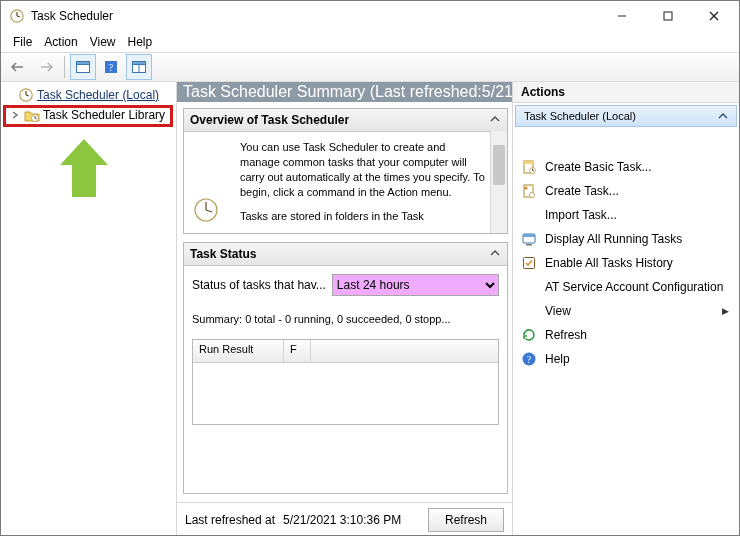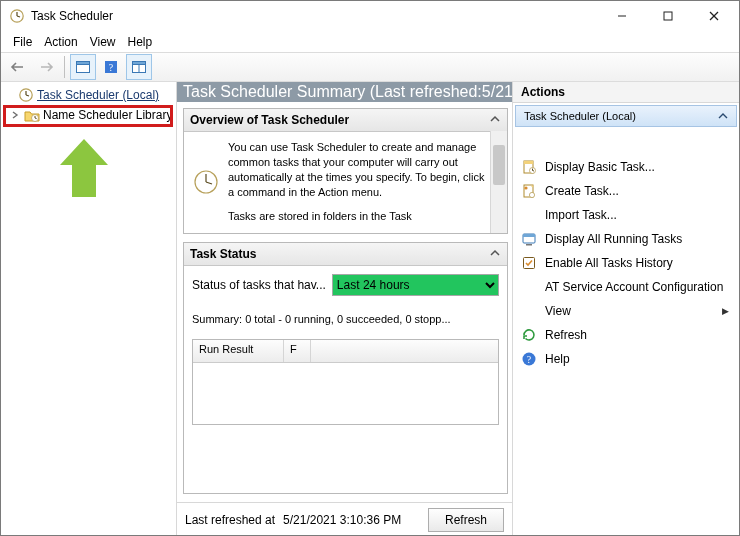--- a/index.html
+++ b/index.html
@@ -26,28 +26,28 @@
 .highlight-box{position:absolute;left:2px;top:23px;width:170px;height:22px;border:3px solid #d11c1c;box-sizing:border-box;pointer-events:none;}
 .big-arrow{position:absolute;left:55px;top:55px;}
 .mid-pane{flex:1;display:flex;flex-direction:column;background:#fff;border-right:1px solid #d8d8d8;min-width:0;}
 .mid-header{height:20px;background:#8d9aa6;color:#fff;font-size:16px;display:flex;align-items:center;padding-left:6px;white-space:nowrap;overflow:hidden;}
 .mid-body{flex:1;overflow:hidden;padding:6px 4px 0 6px;display:flex;flex-direction:column;}
 .groupbox{border:1px solid #b9b9b9;background:#fff;margin-bottom:8px;display:flex;flex-direction:column;}
 .group-header{height:22px;background:linear-gradient(#f5f5f5,#e6e6e6);border-bottom:1px solid #c7c7c7;display:flex;align-items:center;padding:0 6px;font-weight:bold;position:relative;}
 .group-header .collapse{position:absolute;right:6px;top:4px;width:12px;height:12px;}
 .group-body{padding:8px;position:relative;}
 .overview-box{position:relative;}
-.overview-flex{display:flex;gap:8px;align-items:center;}
+.overview-flex{display:flex;gap:20px;align-items:flex-end;}
 .overview-text{line-height:1.35;font-size:11px;}
 .overview-clip{height:78px;overflow:hidden;}
 .side-scroll{position:absolute;right:0;top:22px;bottom:0;width:16px;background:#f0f0f0;border-left:1px solid #d7d7d7;}
 .side-scroll .thumb{position:absolute;left:2px;right:2px;top:14px;height:40px;background:#c8c8c8;border-radius:2px;}
 .status-row{display:flex;align-items:center;gap:6px;}
 .status-label{white-space:nowrap;overflow:hidden;text-overflow:ellipsis;max-width:140px;}
-select.range{flex:1;height:22px;font-size:12px;border:1px solid #a7a7a7;background:#22c55e;}
+select.range{flex:1;height:22px;font-size:12px;border:1px solid #a7a7a7;background:#f0abfc;}
 .summary-line{margin-top:17px;font-size:11px;white-space:nowrap;overflow:hidden;text-overflow:ellipsis;}
 .table-box{border:1px solid #b9b9b9;height:84px;margin-top:14px;display:flex;flex-direction:column;}
 .th-row{display:flex;height:22px;background:linear-gradient(#fdfdfd,#ececec);border-bottom:1px solid #cbcbcb;}
 .th-cell{padding:3px 6px;border-right:1px solid #d5d5d5;font-size:11px;white-space:nowrap;overflow:hidden;}
 .th-cell.c1{width:160px;}
 .th-cell.c2{width:78px;}
 .th-cell.c3{width:14px;}
 .mid-footer{height:34px;border-top:1px solid #d8d8d8;display:flex;align-items:center;padding:0 8px;gap:8px;background:#fff;}
 .mid-footer .spacer{flex:1;}
 .refresh-btn{height:24px;padding:0 16px;border:1px solid #adadad;background:linear-gradient(#fefefe,#e9e9e9);font-size:12px;}
@@ -150,21 +150,21 @@
           <svg width="8" height="8" viewBox="0 0 8 8">
               <path d="M2 1 L6 4 L2 7" fill="none" stroke="#707070" stroke-width="1.4"></path>
             </svg>
         </span>
         <svg class="tree-icon" viewBox="0 0 16 16">
           <path d="M1 5 h5 l1.5 2 H15 v7 H1 z" fill="#f7d66f" stroke="#c79d2b"></path>
             <circle cx="11" cy="11" r="3.5" fill="#fff" stroke="#b7a05a" stroke-width="0.8"></circle>
             <line x1="11" y1="11" x2="11" y2="9" stroke="#5a4a1f"></line>
             <line x1="11" y1="11" x2="12.6" y2="11.6" stroke="#5a4a1f"></line>
         </svg>
-        <span class="tree-label">Name Scheduler Library</span>
+        <span class="tree-label">Task Scheduler Library</span>
       </div>
       <div class="highlight-box"></div>
       <svg class="big-arrow" width="56" height="62" viewBox="0 0 56 62">
         <path d="M28 2 L52 28 H40 V60 H16 V28 H4 Z" fill="#8cc63f"></path>
       </svg>
     </div>
 
     <div class="mid-pane">
       <div class="mid-header">
         <span>Task Scheduler Summary (Last refreshed: </span>
@@ -249,21 +249,21 @@
           <div class="action-item">
             <span class="action-icon">
               <svg width="16" height="16" viewBox="0 0 16 16">
                 <rect x="3" y="2" width="9" height="12" fill="#fff" stroke="#b08b2e"></rect>
                 <rect x="3" y="2" width="9" height="3" fill="#f3d27a"></rect>
                 <circle cx="11.5" cy="11.5" r="3" fill="#fff" stroke="#b7a05a" stroke-width="0.8"></circle>
                 <line x1="11.5" y1="11.5" x2="11.5" y2="9.6" stroke="#5a4a1f"></line>
                 <line x1="11.5" y1="11.5" x2="13" y2="12" stroke="#5a4a1f"></line>
               </svg>
             </span>
-            <span>Display Basic Task...</span>
+            <span>Create Basic Task...</span>
           </div>
           <div class="action-item">
             <span class="action-icon">
               <svg width="16" height="16" viewBox="0 0 16 16">
                 <rect x="3" y="2" width="9" height="12" fill="#fff" stroke="#b08b2e"></rect>
                 <path d="M12 2 l-2 2 h2 z" fill="#f3d27a"></path>
                 <circle cx="11" cy="12" r="2.6" fill="#fff" stroke="#b7a05a" stroke-width="0.8"></circle>
                 <circle cx="5" cy="5" r="1.6" fill="#d98b2e"></circle>
               </svg>
             </span>

